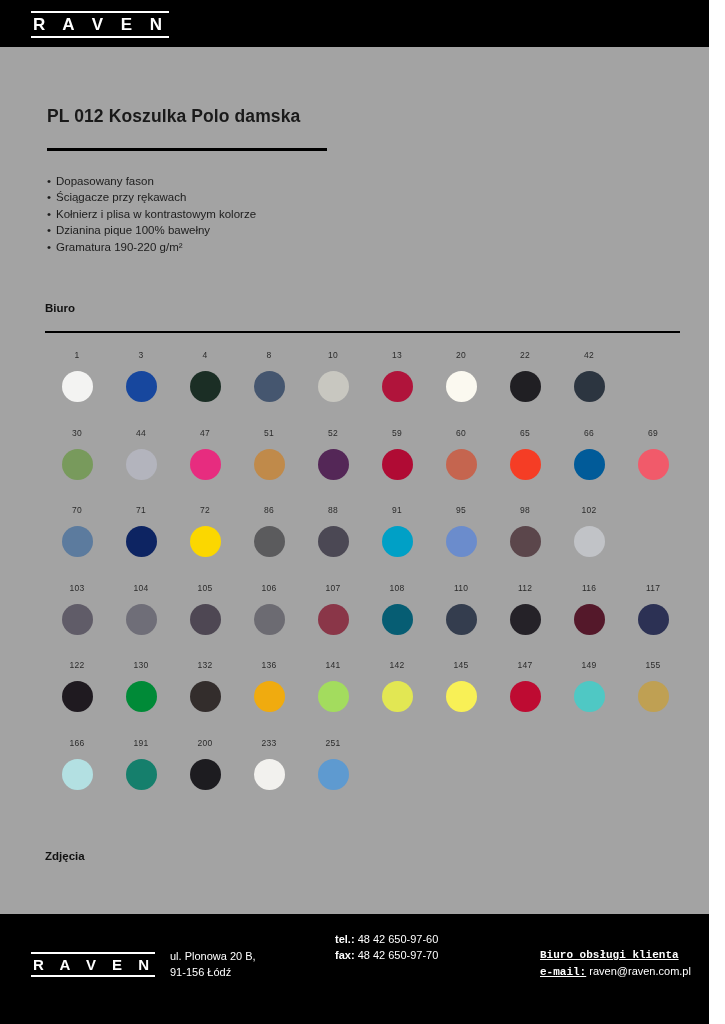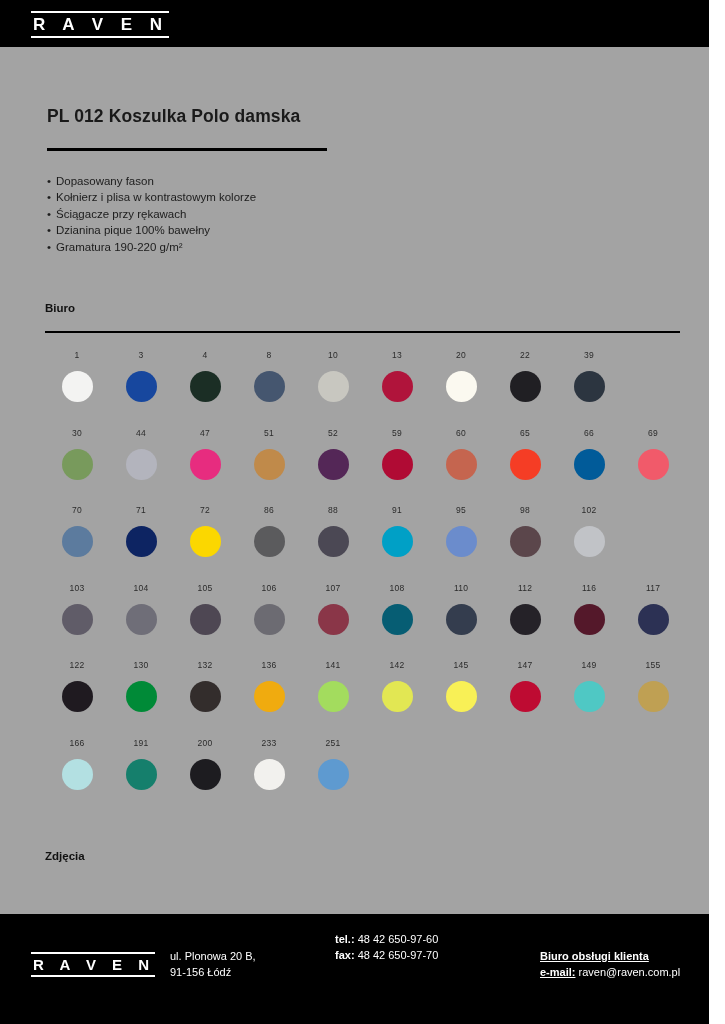--- a/index.html
+++ b/index.html
@@ -177,43 +177,43 @@
     position: absolute;
     color: #ffffff;
     font-size: 11px;
     line-height: 15.5px;
   }
   .footer-col.address { left: 170px; top: 943px; top: auto; bottom: 44px; }
   .footer-col.phone   { left: 335px; bottom: 61px; }
   .footer-col.contact { left: 540px; bottom: 44px; }
 
   .footer-col .b { font-weight: 700; }
-  .footer-col .u { text-decoration: underline; }
+  .footer-col .u { text-decoration: underline; font-family: Liberation Mono, monospace; }
   .footer-line { white-space: nowrap; }
 </style>
 </head>
 <body>
 
 <div class="page">
 
   <div class="topbar">
     <div class="logo-wrap">
       <div class="logo-rule top"></div>
       <div class="logo-text">R A V E N</div>
       <div class="logo-rule bottom"></div>
     </div>
   </div>
 
   <div class="title">PL 012 Koszulka Polo damska</div>
   <div class="title-rule"></div>
 
   <ul class="features">
     <li><span class="bullet">•</span><span>Dopasowany fason</span></li>
+    <li><span class="bullet">•</span><span>Ściągacze przy rękawach</span></li>
     <li><span class="bullet">•</span><span>Kołnierz i plisa w kontrastowym kolorze</span></li>
-    <li><span class="bullet">•</span><span>Ściągacze przy rękawach</span></li>
     <li><span class="bullet">•</span><span>Dzianina pique 100% bawełny</span></li>
     <li><span class="bullet">•</span><span>Gramatura 190-220 g/m²</span></li>
   </ul>
 
   <div class="section-title kolory">Biuro</div>
   <div class="section-rule"></div>
 
   <div class="swatch-grid" id="swatch-grid">
       <div class="swatch-row">
         <div class="swatch-cell">
@@ -242,21 +242,21 @@
         </div>
         <div class="swatch-cell">
           <div class="swatch-code">20</div>
           <span class="swatch-dot" style="background: rgb(251, 249, 240);"></span>
         </div>
         <div class="swatch-cell">
           <div class="swatch-code">22</div>
           <span class="swatch-dot" style="background: rgb(32, 31, 35);"></span>
         </div>
         <div class="swatch-cell">
-          <div class="swatch-code">39</div>
+          <div class="swatch-code">42</div>
           <span class="swatch-dot" style="background: rgb(44, 53, 64);"></span>
         </div>
       </div>
       <div class="swatch-row">
         <div class="swatch-cell">
           <div class="swatch-code">30</div>
           <span class="swatch-dot" style="background: rgb(120, 154, 92);"></span>
         </div>
         <div class="swatch-cell">
           <div class="swatch-code">44</div>

